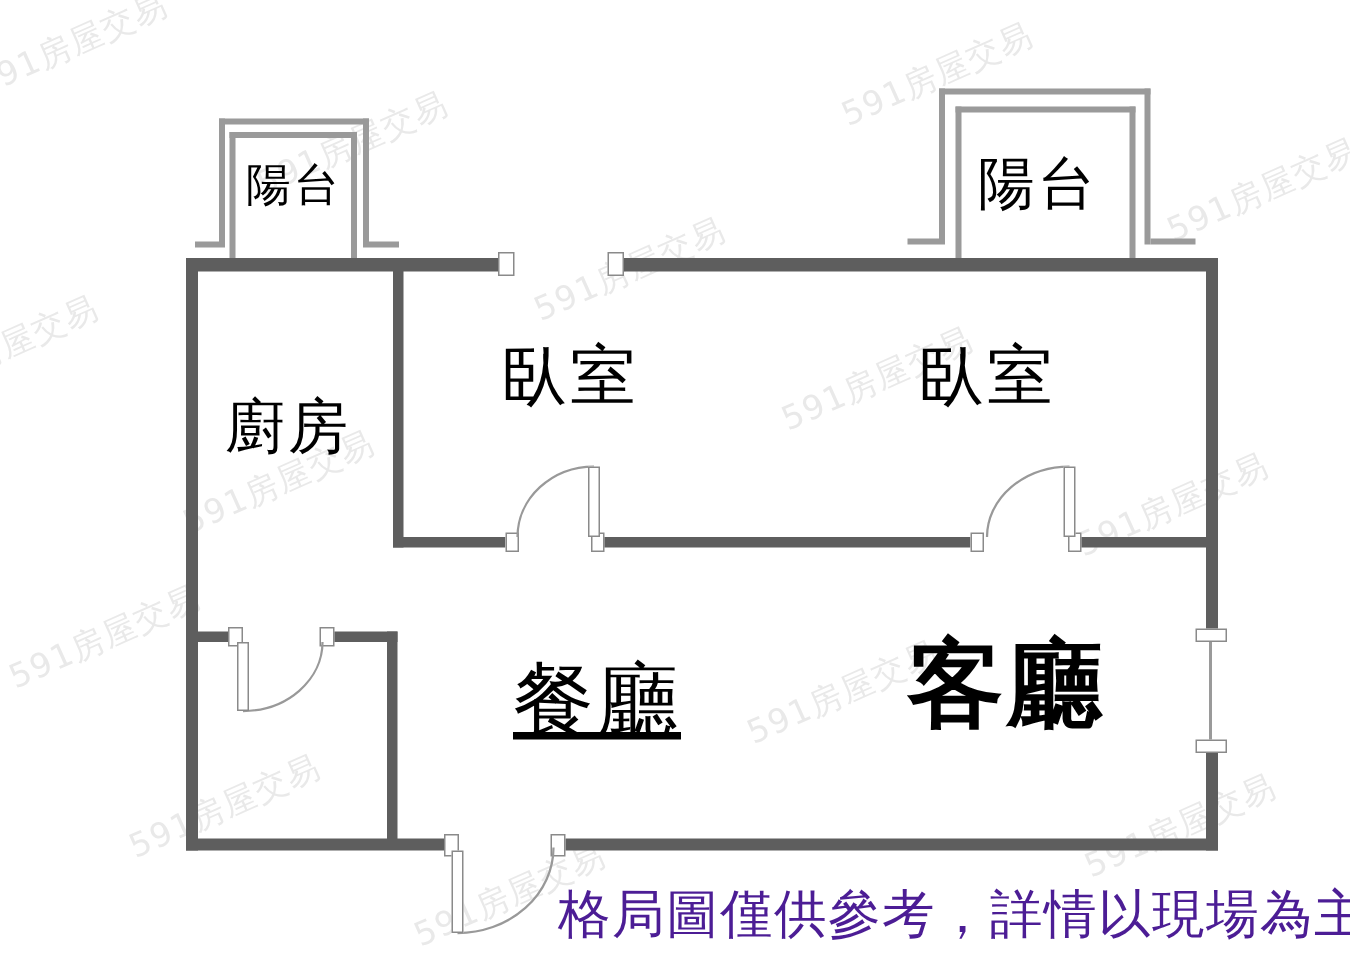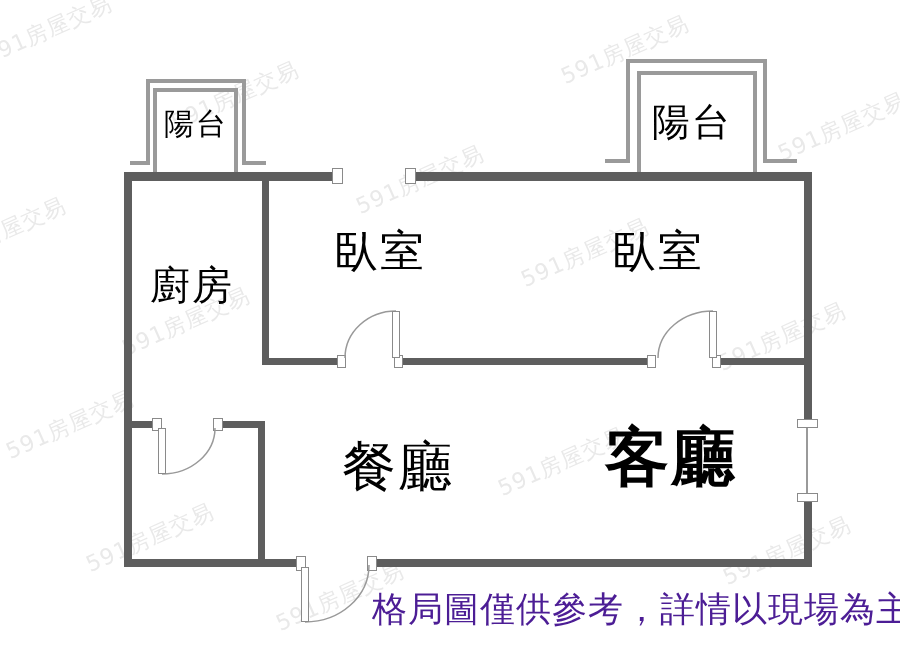--- a/index.html
+++ b/index.html
@@ -111,18 +111,18 @@
   <div class="panel" style="left:392px;top:311px;width:8px;height:47px;"></div>
   <div class="panel" style="left:709px;top:311px;width:8px;height:47px;"></div>
   <div class="panel" style="left:158px;top:428px;width:8px;height:46px;"></div>
   <div class="panel" style="left:301px;top:567px;width:8px;height:55px;"></div>
 
   <div class="room-label" style="left:196px;top:124px;font-size:30px;">陽台</div>
   <div class="room-label" style="left:692px;top:122px;font-size:38px;">陽台</div>
   <div class="room-label" style="left:192px;top:285px;font-size:40px;">廚房</div>
   <div class="room-label" style="left:380px;top:251px;font-size:44px;">臥室</div>
   <div class="room-label" style="left:658px;top:251px;font-size:44px;">臥室</div>
-  <div class="room-label" style="left:398px;top:467px;font-size:54px;">餐廳</div>
+  <div class="room-label" style="left:398px;top:467px;font-size:54px;text-decoration:underline;">餐廳</div>
   <div class="room-label" style="left:671px;top:457px;font-size:64px;font-weight:bold;">客廳</div>
 
   <div id="disclaimer">格局圖僅供參考，詳情以現場為主</div>
 
 </div>
 
 </body></html>

